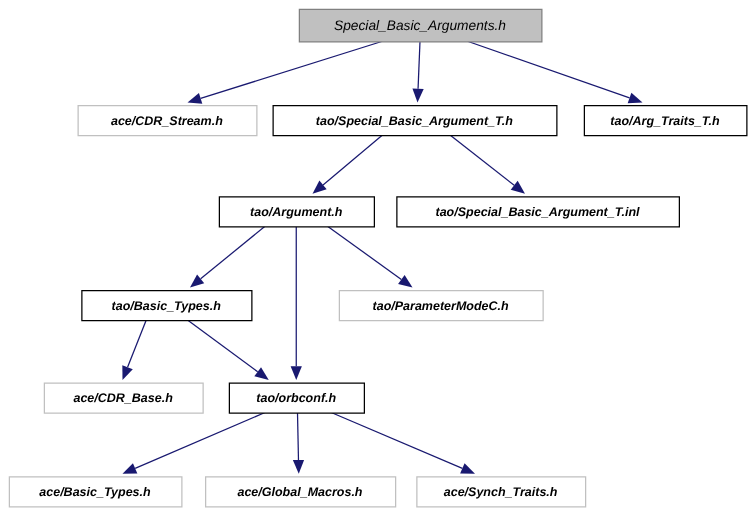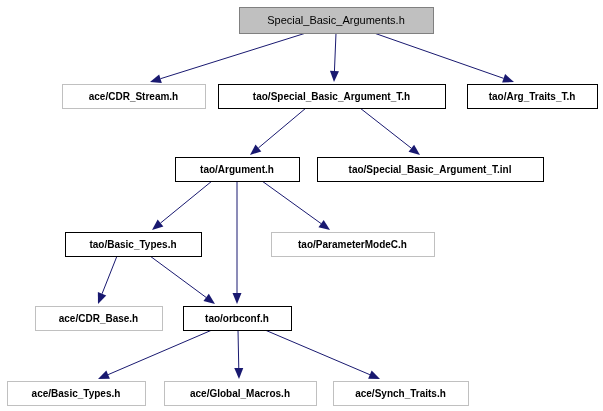--- a/index.html
+++ b/index.html
@@ -11,20 +11,21 @@
   body {
     width: 603px;
     height: 411px;
     overflow: hidden;
     font-family: "Liberation Sans", sans-serif;
   }
   #graph-root {
     position: relative;
     width: 553px;
     height: 411px;
+    font-style: italic;
   }
   svg#dep-graph {
     display: block;
     width: 603px;
     height: 411px;
   }
   .node-box {
     fill: #ffffff;
     stroke: #c0c0c0;
     stroke-width: 1;

